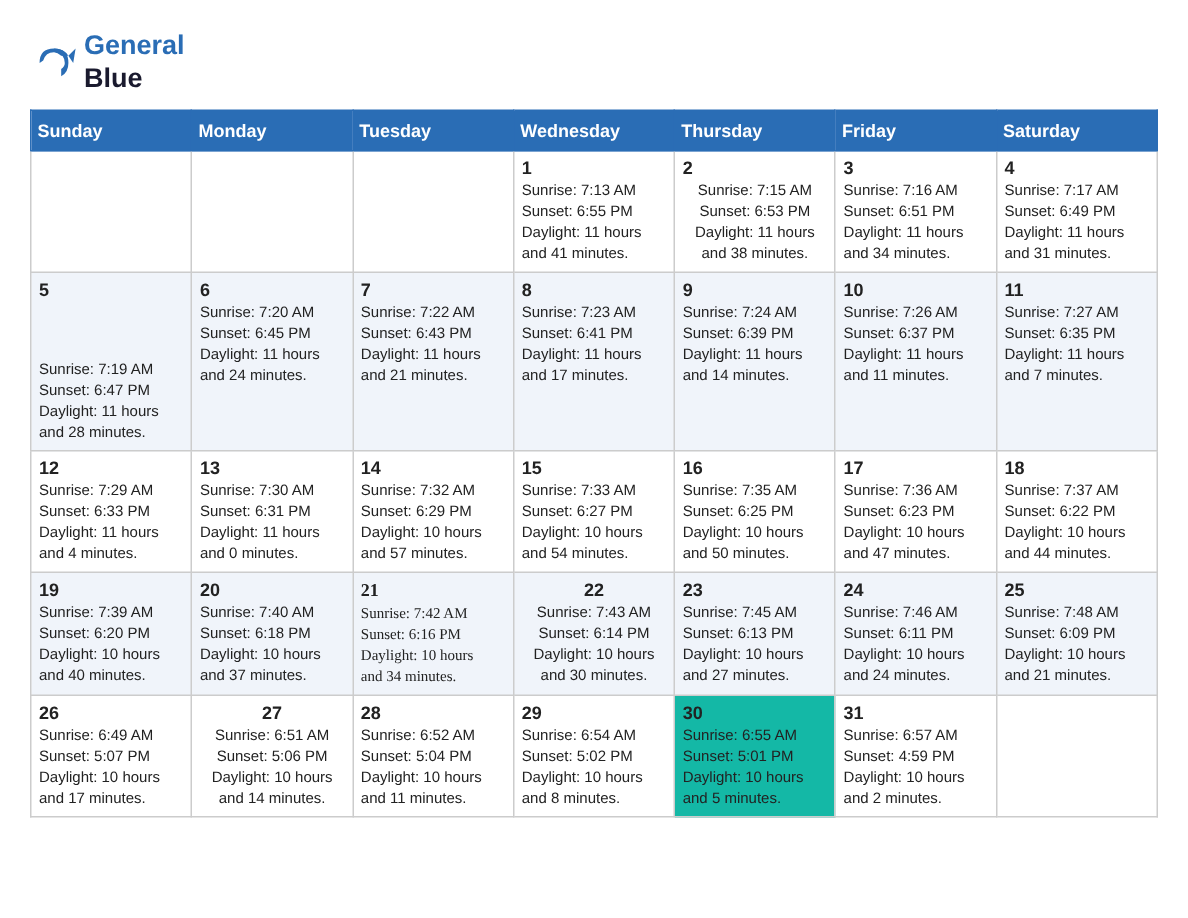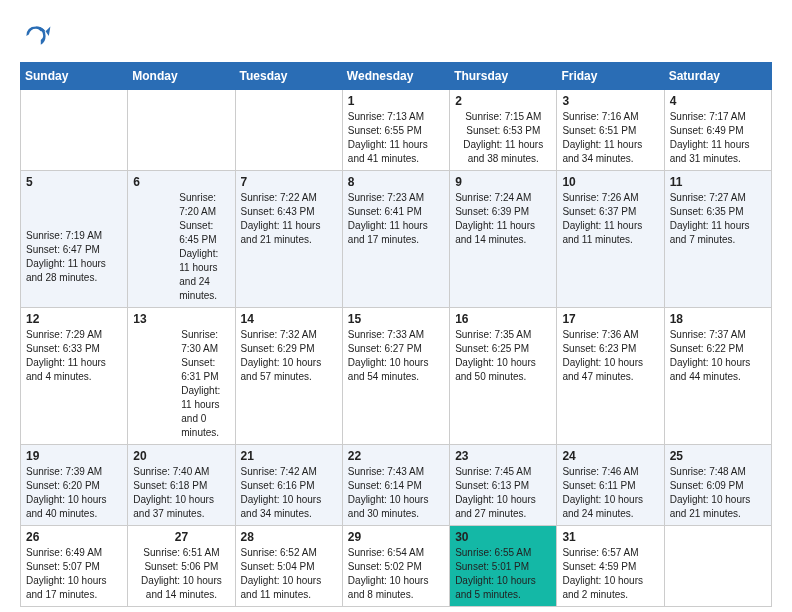--- a/index.html
+++ b/index.html
@@ -91,20 +91,24 @@
 </head>
 <body>
 
 <div class="header">
   <div class="logo">
     <svg class="logo-icon" viewBox="0 0 40 40" xmlns="http://www.w3.org/2000/svg">
       <path d="M8 20 Q8 8 20 8 Q28 8 32 14 L26 14 Q23 11 20 11 Q13 11 11 18 Z" fill="#2a6db5"></path>
       <path d="M20 8 Q32 8 32 20 Q32 28 26 31 L26 25 Q29 23 29 20 Q29 13 22 11 Z" fill="#2a6db5"></path>
       <polygon points="32,14 38,8 36,20" fill="#2a6db5"></polygon>
     </svg>
+    <div class="logo-text">
+      <div><span>General</span></div>
+      <div>Blue</div>
+    </div>
   </div>
   <div class="title-block">
     <div class="month-title"></div>
     <div class="location"></div>
   </div>
 </div>
 
 <table class="calendar">
   <thead>
     <tr>
@@ -154,21 +158,21 @@
       <tr>
         <td style="background: rgb(240, 244, 250);">
           <div class="day-num">5</div>
           <div class="day-info" style="white-space: pre-line; margin-top: 40px;">Sunrise: 7:19 AM
 Sunset: 6:47 PM
 Daylight: 11 hours
 and 28 minutes.</div>
         </td>
         <td style="background: rgb(240, 244, 250);">
           <div class="day-num">6</div>
-          <div class="day-info" style="white-space: pre-line; margin-left: 46px;">Sunrise: 7:20 AM
+          <div class="day-info" style="white-space: pre-line;">Sunrise: 7:20 AM
 Sunset: 6:45 PM
 Daylight: 11 hours
 and 24 minutes.</div>
         </td>
         <td style="background: rgb(240, 244, 250);">
           <div class="day-num">7</div>
           <div class="day-info" style="white-space: pre-line;">Sunrise: 7:22 AM
 Sunset: 6:43 PM
 Daylight: 11 hours
 and 21 minutes.</div>
@@ -205,21 +209,21 @@
       <tr>
         <td style="background: rgb(255, 255, 255);">
           <div class="day-num">12</div>
           <div class="day-info" style="white-space: pre-line;">Sunrise: 7:29 AM
 Sunset: 6:33 PM
 Daylight: 11 hours
 and 4 minutes.</div>
         </td>
         <td style="background: rgb(255, 255, 255);">
           <div class="day-num">13</div>
-          <div class="day-info" style="white-space: pre-line; margin-left: 48px;">Sunrise: 7:30 AM
+          <div class="day-info" style="white-space: pre-line;">Sunrise: 7:30 AM
 Sunset: 6:31 PM
 Daylight: 11 hours
 and 0 minutes.</div>
         </td>
         <td style="background: rgb(255, 255, 255);">
           <div class="day-num">14</div>
           <div class="day-info" style="white-space: pre-line;">Sunrise: 7:32 AM
 Sunset: 6:29 PM
 Daylight: 10 hours
 and 57 minutes.</div>
@@ -261,28 +265,28 @@
 Daylight: 10 hours
 and 40 minutes.</div>
         </td>
         <td style="background: rgb(240, 244, 250);">
           <div class="day-num">20</div>
           <div class="day-info" style="white-space: pre-line;">Sunrise: 7:40 AM
 Sunset: 6:18 PM
 Daylight: 10 hours
 and 37 minutes.</div>
         </td>
-        <td style="background: rgb(240, 244, 250);">
+        <td style="background: rgb(240, 244, 250); font-family: Liberation Serif, serif;">
           <div class="day-num">21</div>
           <div class="day-info" style="white-space: pre-line;">Sunrise: 7:42 AM
 Sunset: 6:16 PM
 Daylight: 10 hours
 and 34 minutes.</div>
         </td>
-        <td style="background: rgb(240, 244, 250);">
+        <td style="background: rgb(240, 244, 250); text-align: center;">
           <div class="day-num">22</div>
           <div class="day-info" style="white-space: pre-line;">Sunrise: 7:43 AM
 Sunset: 6:14 PM
 Daylight: 10 hours
 and 30 minutes.</div>
         </td>
         <td style="background: rgb(240, 244, 250);">
           <div class="day-num">23</div>
           <div class="day-info" style="white-space: pre-line;">Sunrise: 7:45 AM
 Sunset: 6:13 PM

